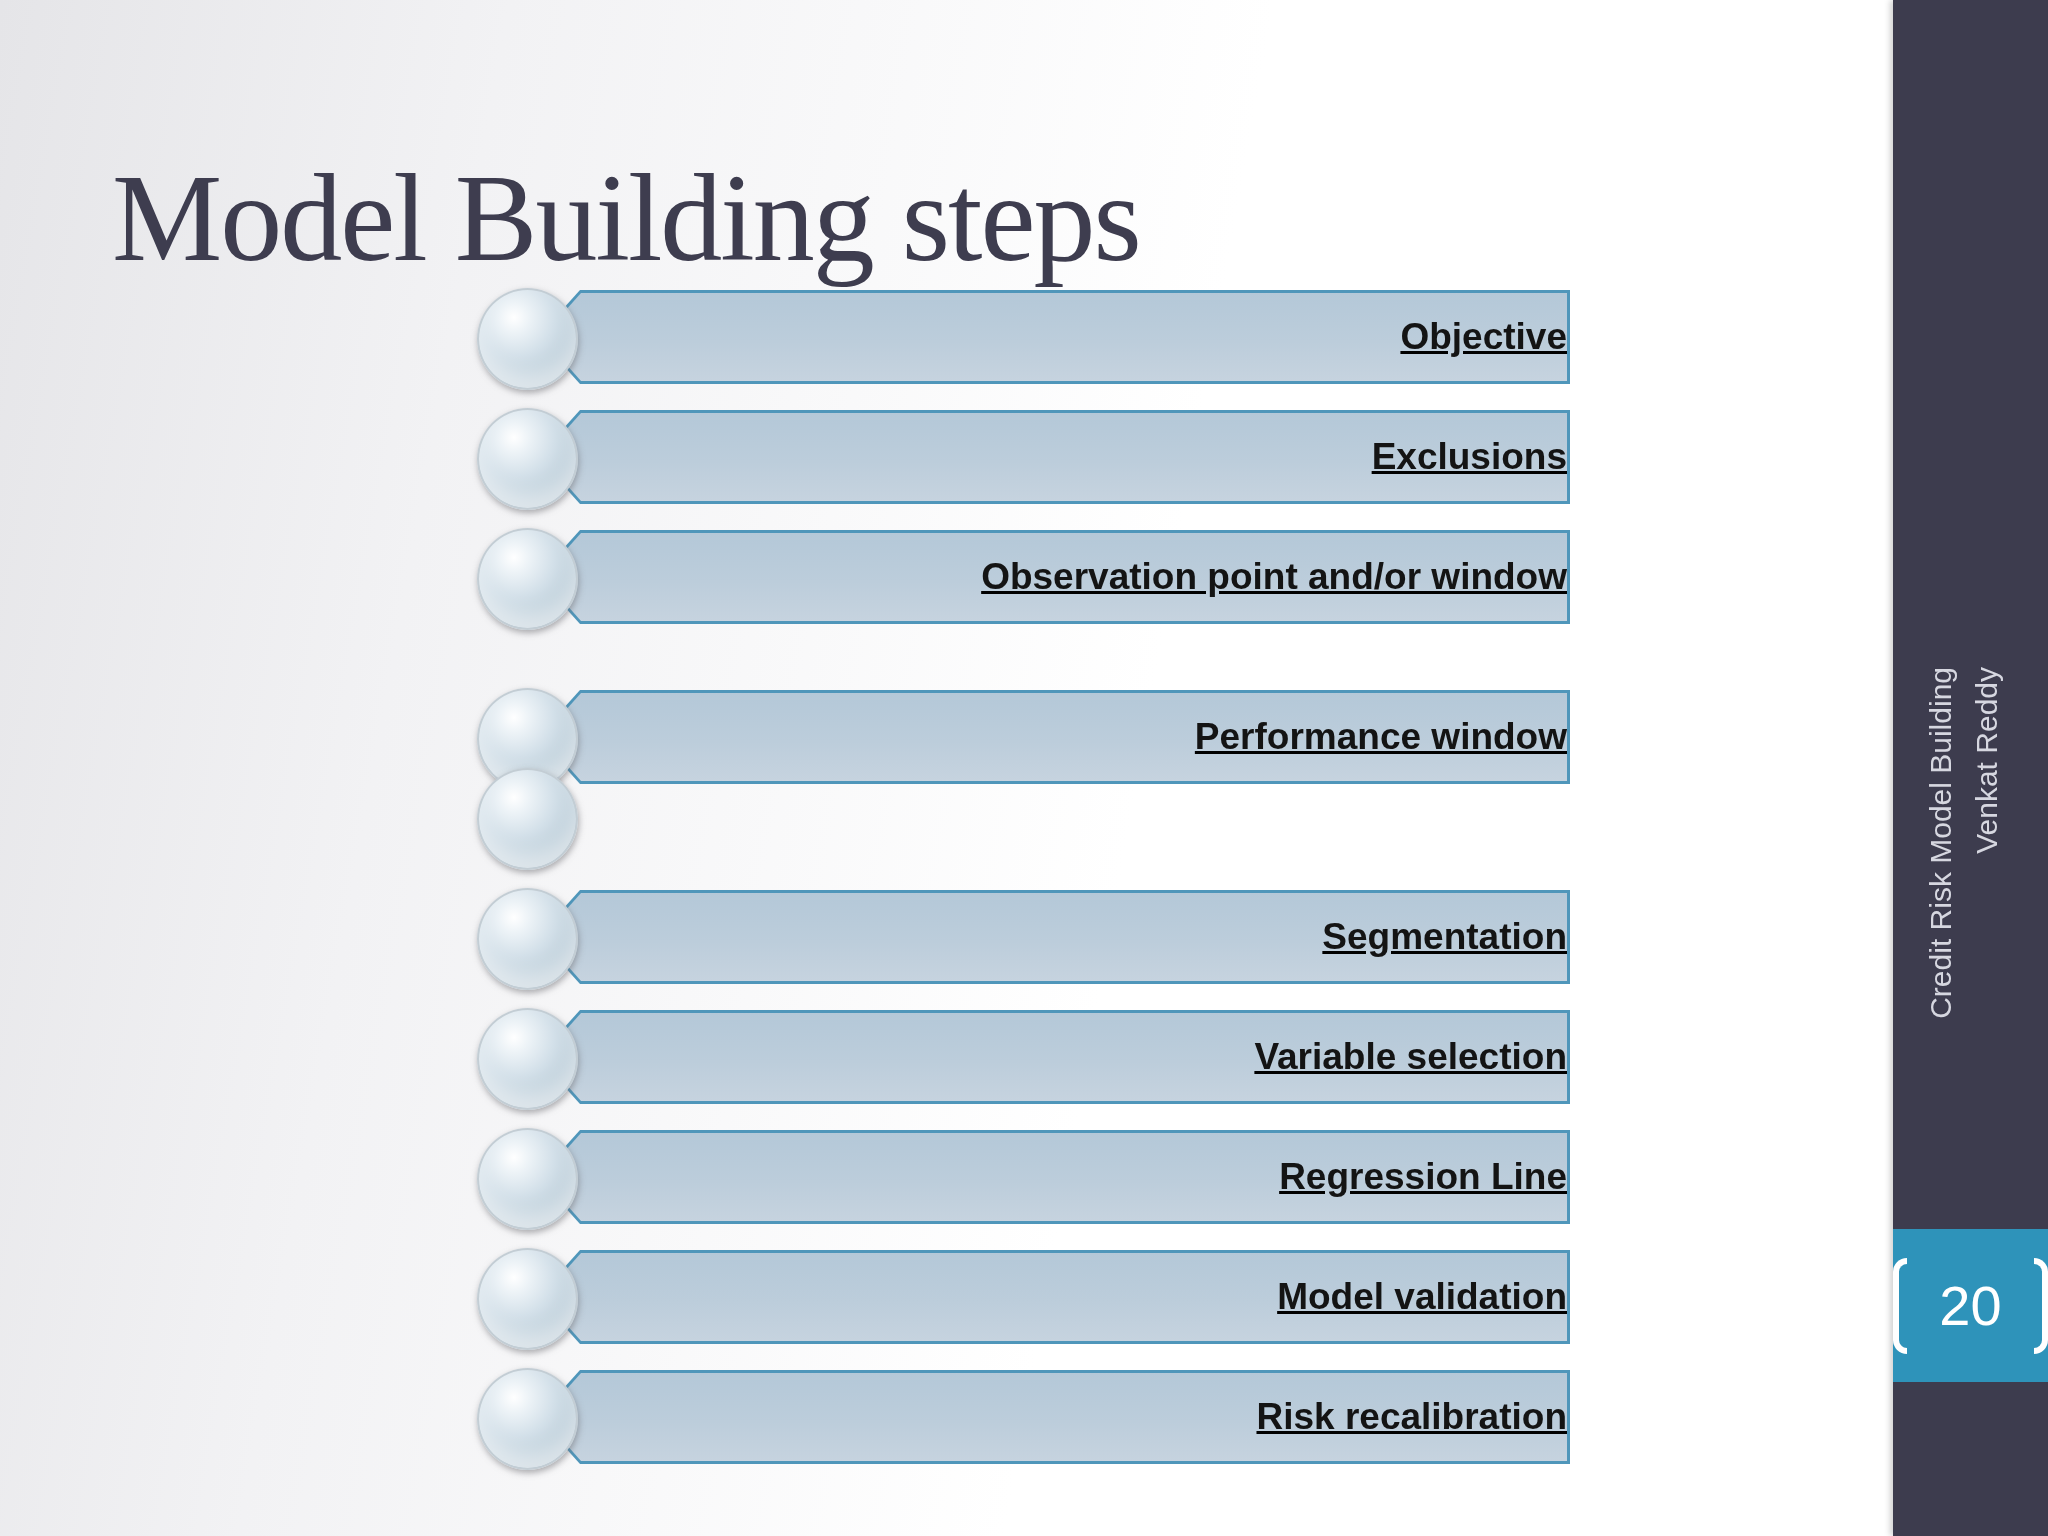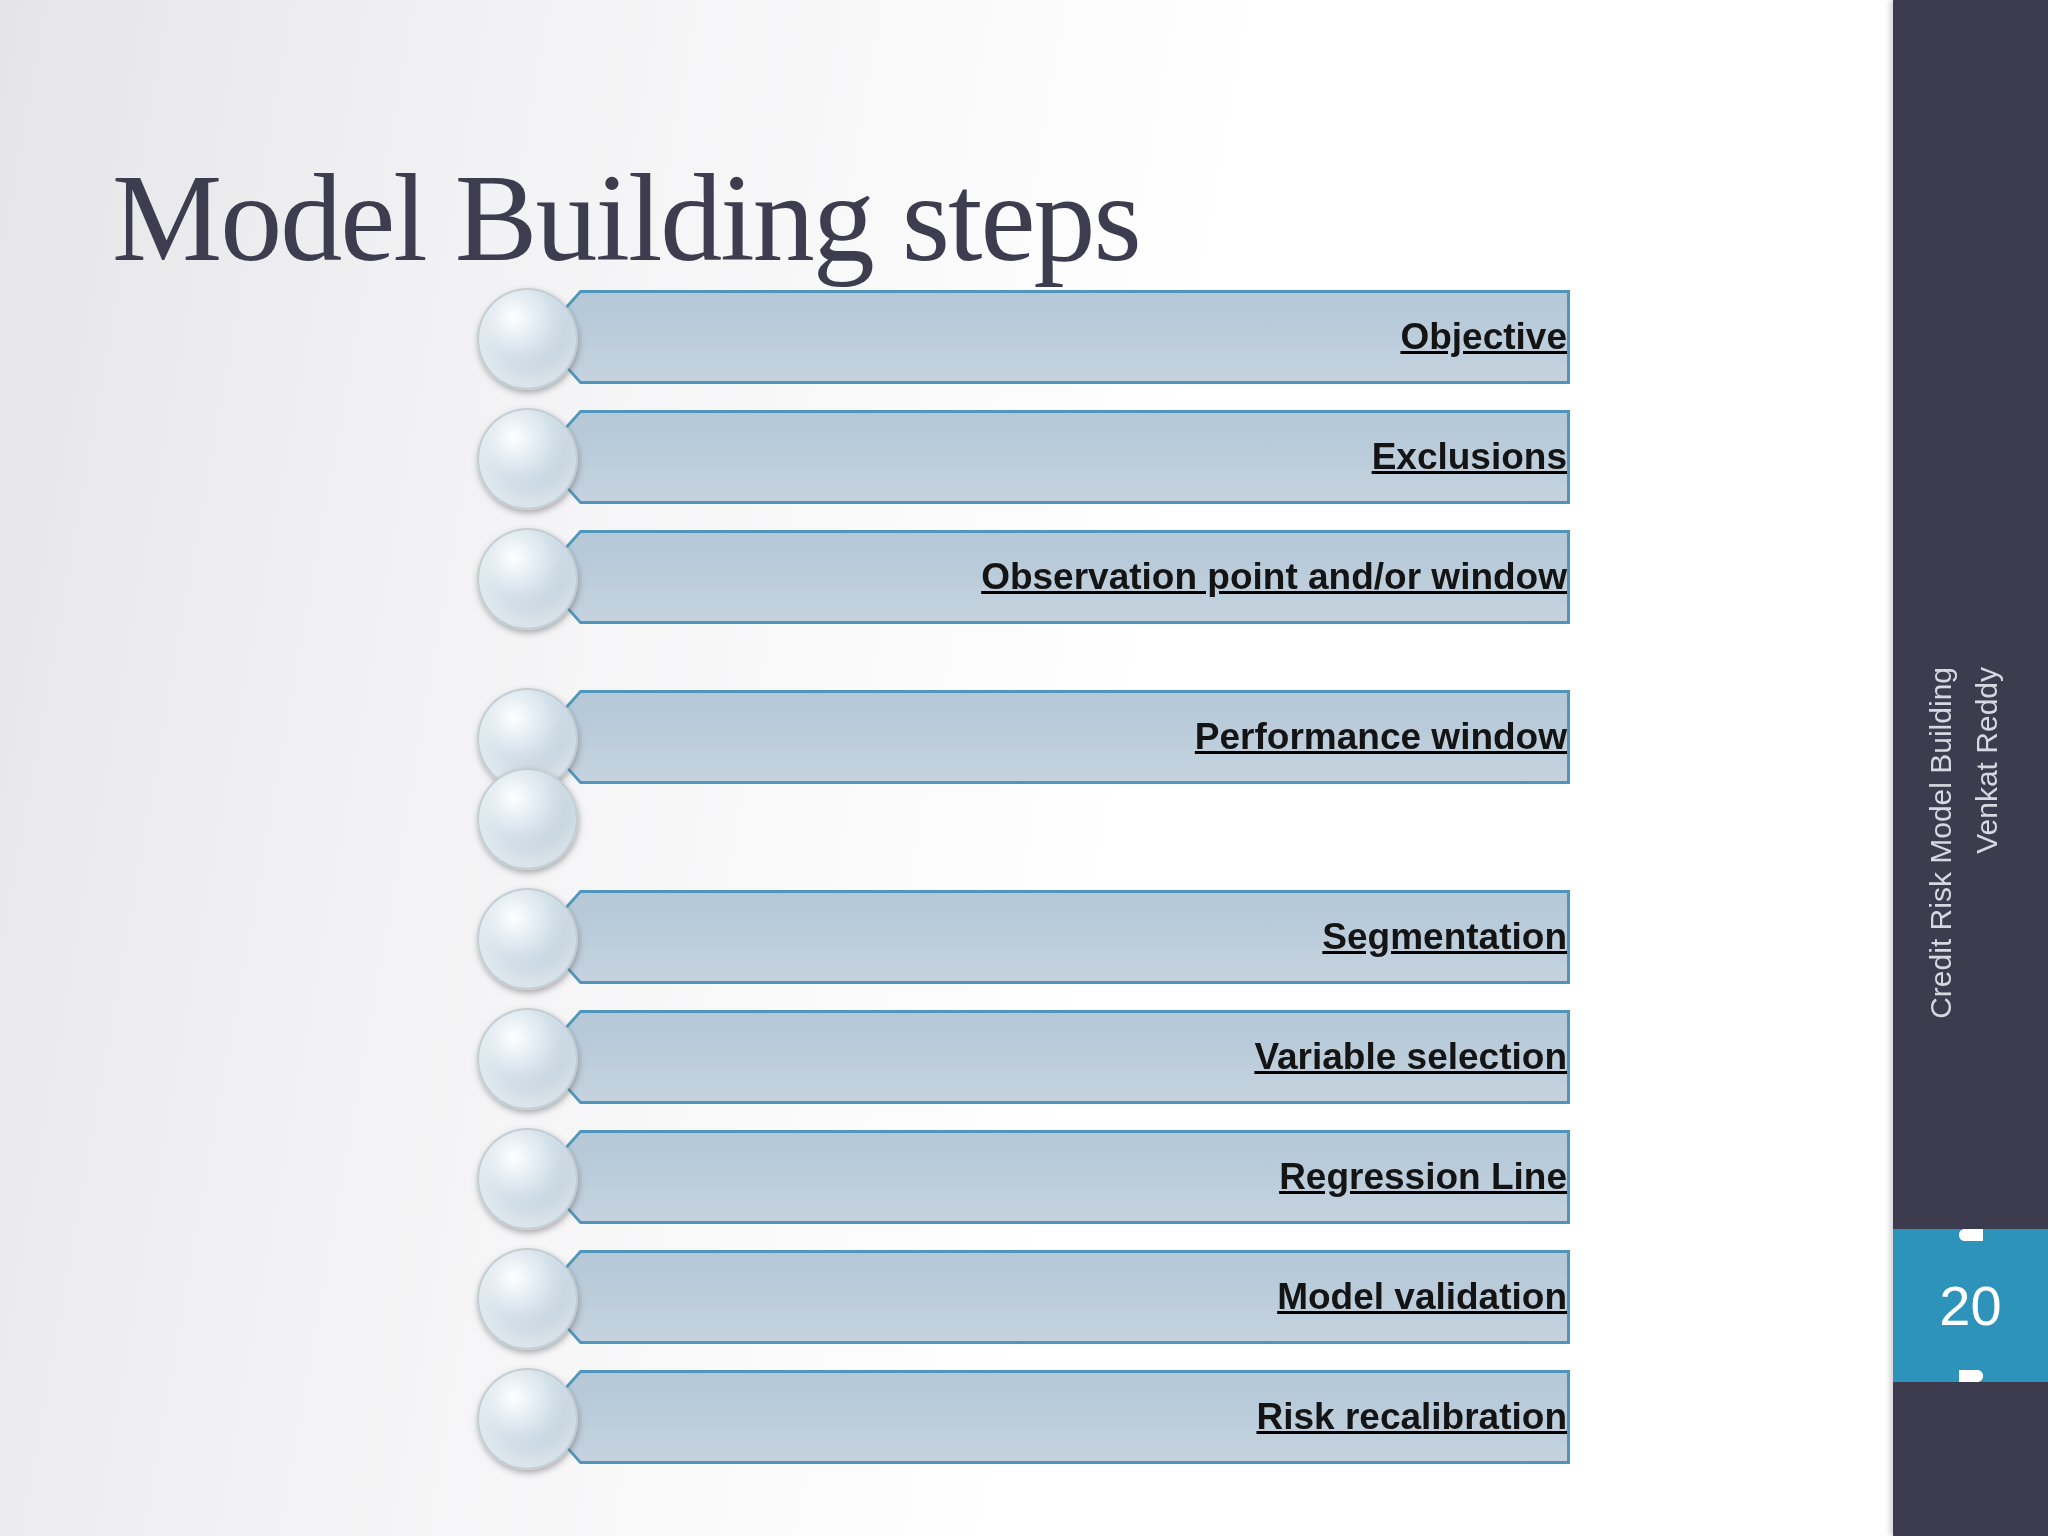--- a/index.html
+++ b/index.html
@@ -64,21 +64,21 @@
   .vertical-text{
     position:absolute;left:1756px;top:829px;width:420px;height:96px;
     transform:rotate(-90deg);
     text-align:right;
     color:var(--sidebar-text,#d6d7e0);
     font-size:30px;line-height:46px;white-space:nowrap;
   }
   .page-box{
     position:absolute;left:1893px;top:1229px;width:155px;height:153px;
     background:var(--page-box-bg,#2e93ba);
-    display:flex;align-items:center;justify-content:center;gap:32px;flex-direction:column;
+    display:flex;align-items:center;justify-content:center;gap:32px;
   }
   .bracket{width:24px;height:96px;box-sizing:border-box;}
   .bracket-left{
     border:6px solid var(--page-text,#ffffff);border-right:none;
     border-radius:16px 0 0 16px;
   }
   .bracket-right{
     border:6px solid var(--page-text,#ffffff);border-left:none;
     border-radius:0 16px 16px 0;
   }

